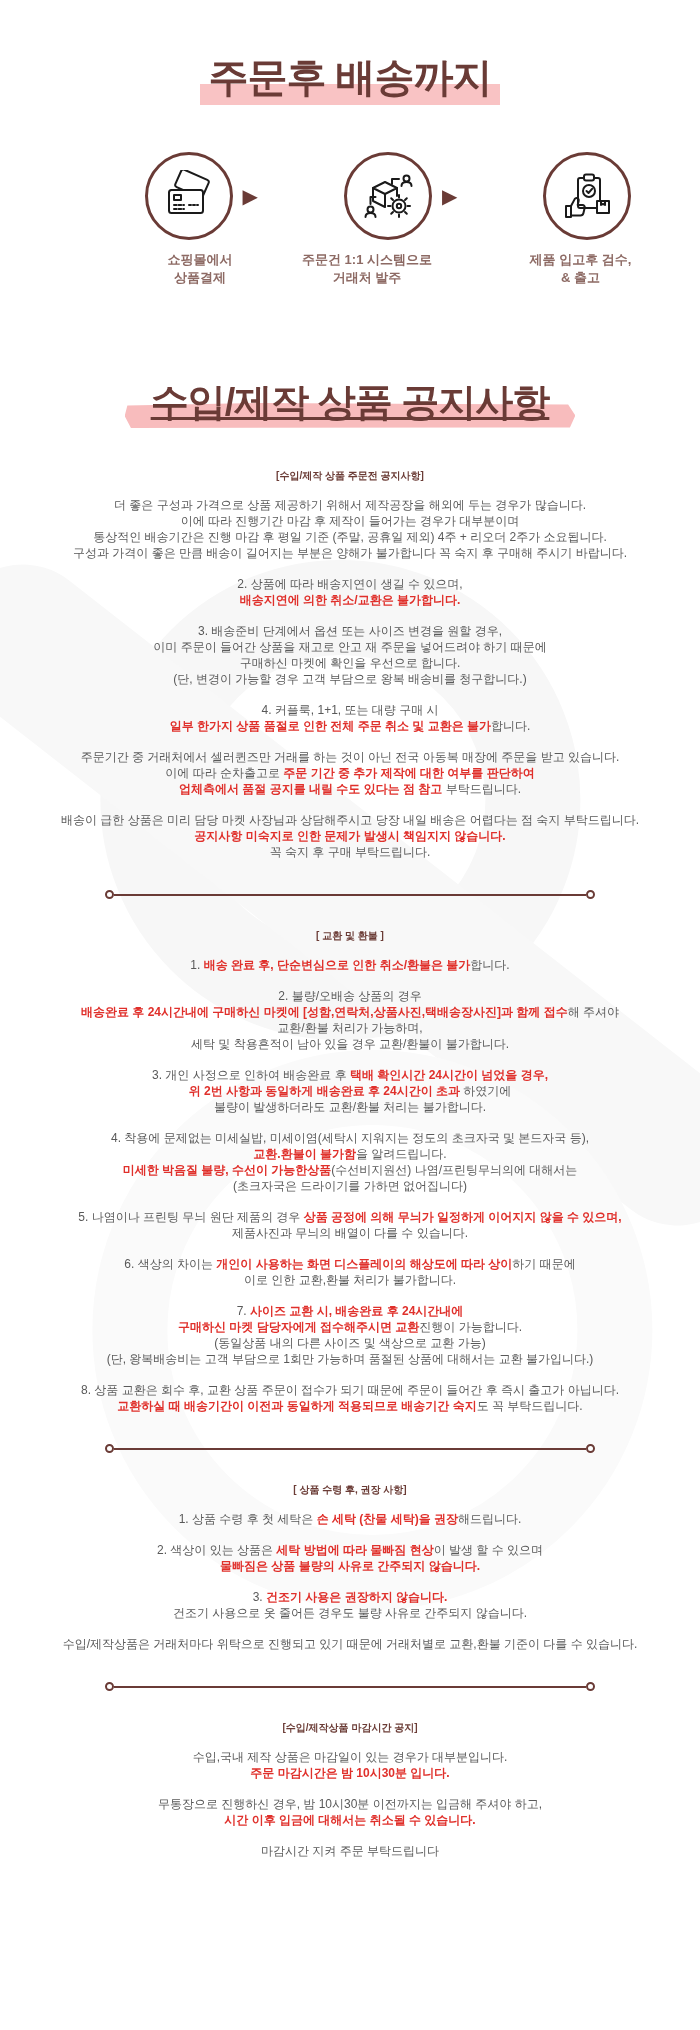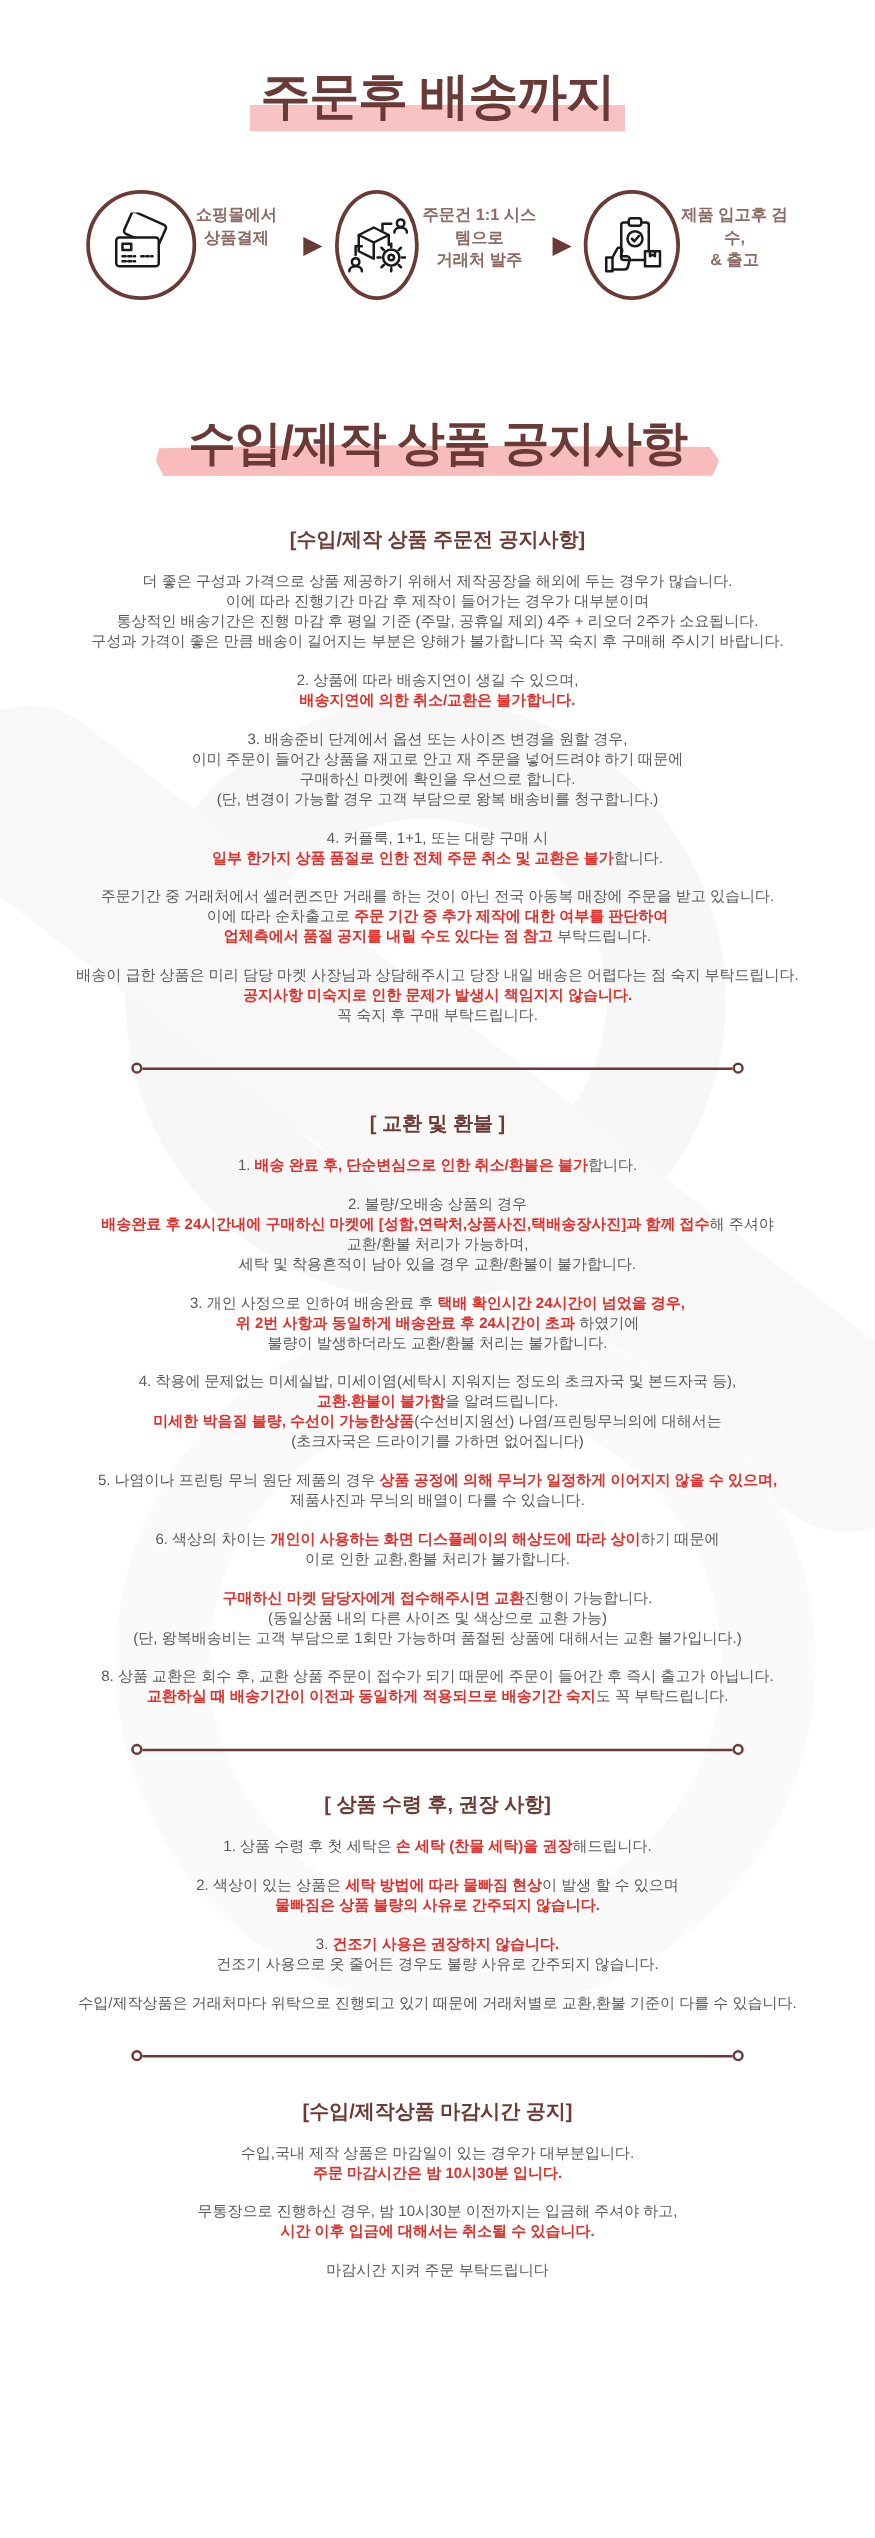--- a/index.html
+++ b/index.html
@@ -24,35 +24,35 @@
   .page{position:relative;z-index:1;text-align:center;padding-top:54px;}
 
   
   .title-wrap{display:inline-block;position:relative;}
   .band{position:absolute;z-index:0;}
   .band1{left:-8px;right:-8px;bottom:-5px;height:21px;background:#f9c3c4;}
   .band2{left:-26px;right:-26px;bottom:-3px;height:25px;background:#f8bcbd;
     clip-path:polygon(0.6% 10%,0% 52%,1.4% 100%,98.8% 98%,100% 50%,98.4% 6%,60% 3%,30% 0%);}
   .title-text{position:relative;z-index:1;font-weight:bold;color:#6a3b36;letter-spacing:-1px;}
   .t1{font-size:40px;line-height:46px;}
-  .t2{font-size:38px;line-height:46px;}
+  .t2{font-size:38px;line-height:46px;text-decoration:underline;}
   .hero2{margin-top:92px;}
 
   
   .steps{display:flex;justify-content:center;align-items:flex-start;gap:10px;margin-top:52px;}
-  .step{width:164px;display:flex;flex-direction:row;align-items:flex-start;}
+  .step{width:164px;display:flex;flex-direction:column;align-items:flex-end;}
   .step-circle{width:88px;height:88px;border:3px solid #6a3b36;border-radius:50%;
     display:flex;align-items:center;justify-content:center;background:#fff;}
   .step-label{margin-top:11px;font-size:13px;line-height:18px;color:#8d6a64;
     font-weight:600;white-space:pre-line;}
   .arrow{margin-top:33px;font-size:20px;line-height:22px;color:#6a3b36;}
 
   
   .notice-sections{margin-top:44px;padding-bottom:40px;}
-  .section-heading{font-size:16px;font-weight:bold;color:#6b3c36;margin:0 0 14px 0;}
+  .section-heading{font-size:10px;font-weight:bold;color:#6b3c36;margin:0 0 14px 0;}
   .notice-block{margin:0 auto 15px auto;max-width:660px;}
   .notice-line{margin:0;font-size:12px;line-height:16px;color:#595959;text-align:center;}
   .seg{color:inherit;}
   .seg.red{color:#e0302b;font-weight:bold;}
 
   
   .divider{display:flex;align-items:center;justify-content:center;width:490px;margin:30px auto;}
   .divider-line{flex:1;height:2px;background:#6a3b36;}
   .divider-dot{width:9px;height:9px;border:2px solid #6a3b36;border-radius:50%;background:#fff;flex:0 0 auto;}
 
@@ -209,20 +209,21 @@
         </div>
         <div class="notice-block">
           <p class="notice-line"><span class="seg">5. 나염이나 프린팅 무늬 원단 제품의 경우 </span><span class="seg red">상품 공정에 의해 무늬가 일정하게 이어지지 않을 수 있으며,</span></p>
           <p class="notice-line"><span class="seg">제품사진과 무늬의 배열이 다를 수 있습니다.</span></p>
         </div>
         <div class="notice-block">
           <p class="notice-line"><span class="seg">6. 색상의 차이는 </span><span class="seg red">개인이 사용하는 화면 디스플레이의 해상도에 따라 상이</span><span class="seg">하기 때문에</span></p>
           <p class="notice-line"><span class="seg">이로 인한 교환,환불 처리가 불가합니다.</span></p>
         </div>
         <div class="notice-block">
+          <p class="notice-line"><span class="seg">7. </span><span class="seg red">사이즈 교환 시, 배송완료 후 24시간내에</span></p>
           <p class="notice-line"><span class="seg red">구매하신 마켓 담당자에게 접수해주시면 교환</span><span class="seg">진행이 가능합니다.</span></p>
           <p class="notice-line"><span class="seg">(동일상품 내의 다른 사이즈 및 색상으로 교환 가능)</span></p>
           <p class="notice-line"><span class="seg">(단, 왕복배송비는 고객 부담으로 1회만 가능하며 품절된 상품에 대해서는 교환 불가입니다.)</span></p>
         </div>
         <div class="notice-block">
           <p class="notice-line"><span class="seg">8. 상품 교환은 회수 후, 교환 상품 주문이 접수가 되기 때문에 주문이 들어간 후 즉시 출고가 아닙니다.</span></p>
           <p class="notice-line"><span class="seg red">교환하실 때 배송기간이 이전과 동일하게 적용되므로 배송기간 숙지</span><span class="seg">도 꼭 부탁드립니다.</span></p>
         </div>
       </section>
       <div class="divider">

